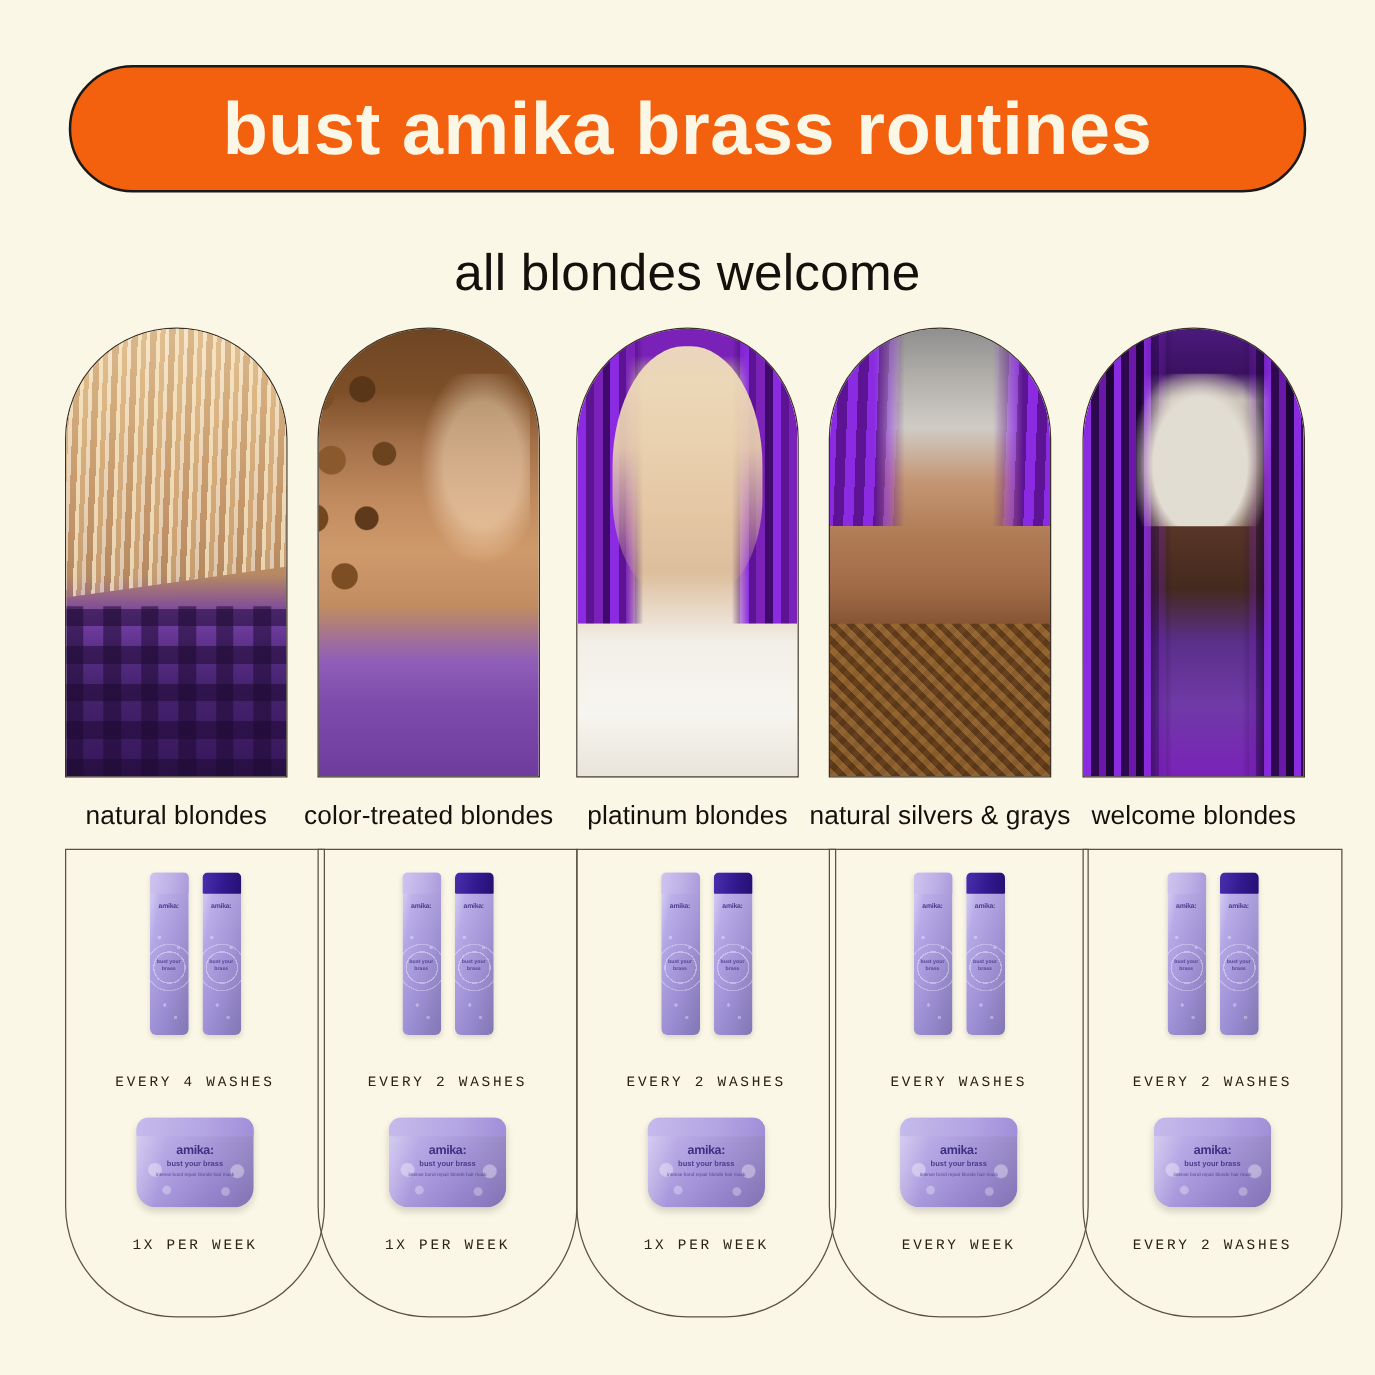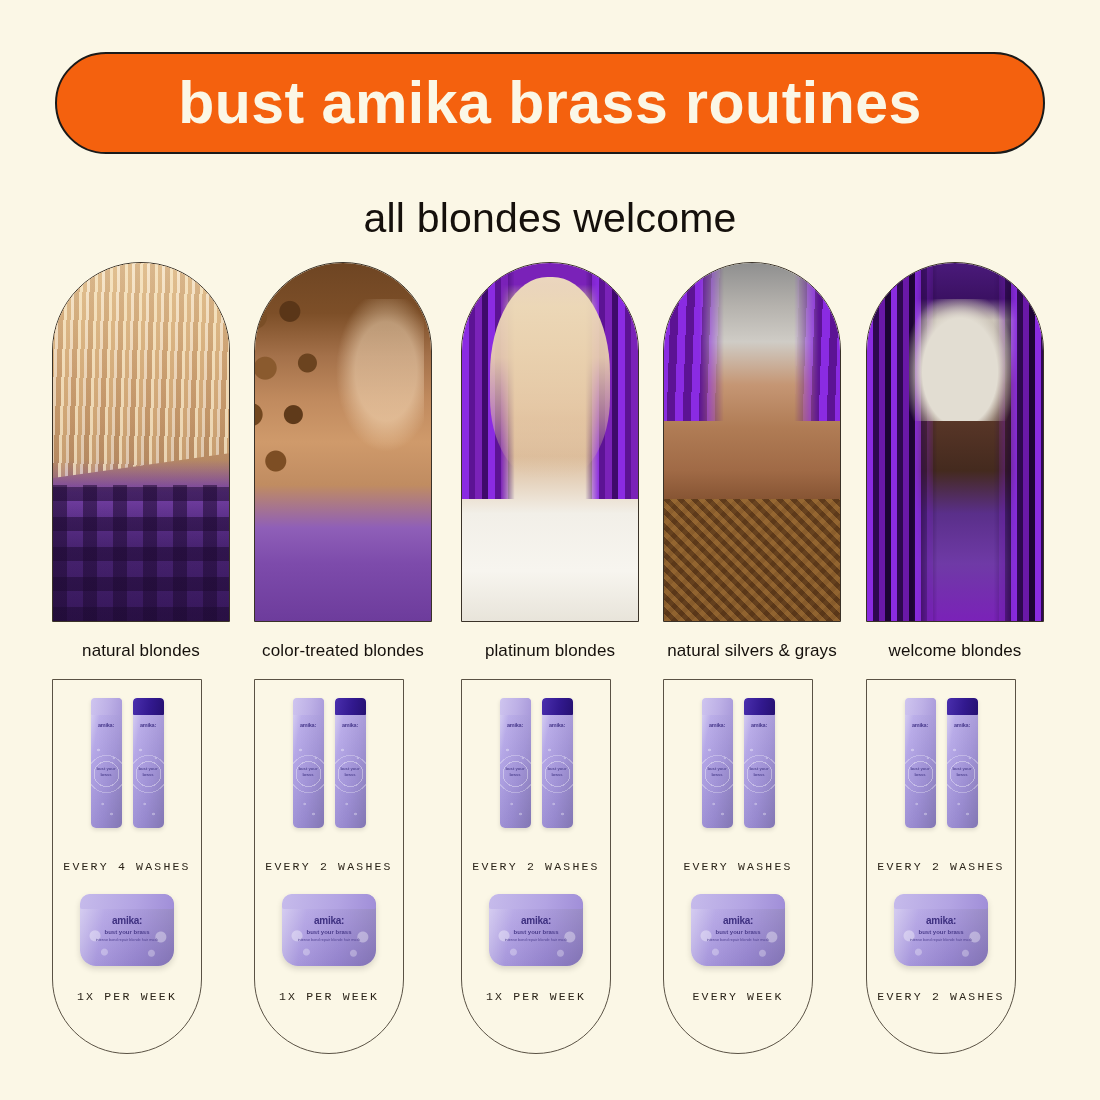--- a/index.html
+++ b/index.html
@@ -242,33 +242,33 @@
     left: 24%; top: 10%; width: 58%; height: 34%;
     background: radial-gradient(ellipse at 50% 60%, #e2ddd2 0 52%, rgba(200,192,180,0.5) 66%, transparent 80%);
   }
 
   
   .caption {
     position: absolute;
     top: 641px;
     width: 178px;
     text-align: center;
-    font-size: 17px;
+    font-size: 21px;
     color: #15100c;
     letter-spacing: 0.1px;
     white-space: nowrap;
     transform-origin: center top;
   }
   .caption.wide { width: 220px; left: -21px; }
 
   
   .routine-card {
     position: absolute;
     top: 679px;
-    width: 150px;
+    width: 208px;
     height: 375px;
     border: 1px solid #5a5244;
     border-radius: 0 0 89px 89px;
     box-sizing: border-box;
     background: transparent;
   }
 
   .bottles {
     position: absolute;
     left: 0;

